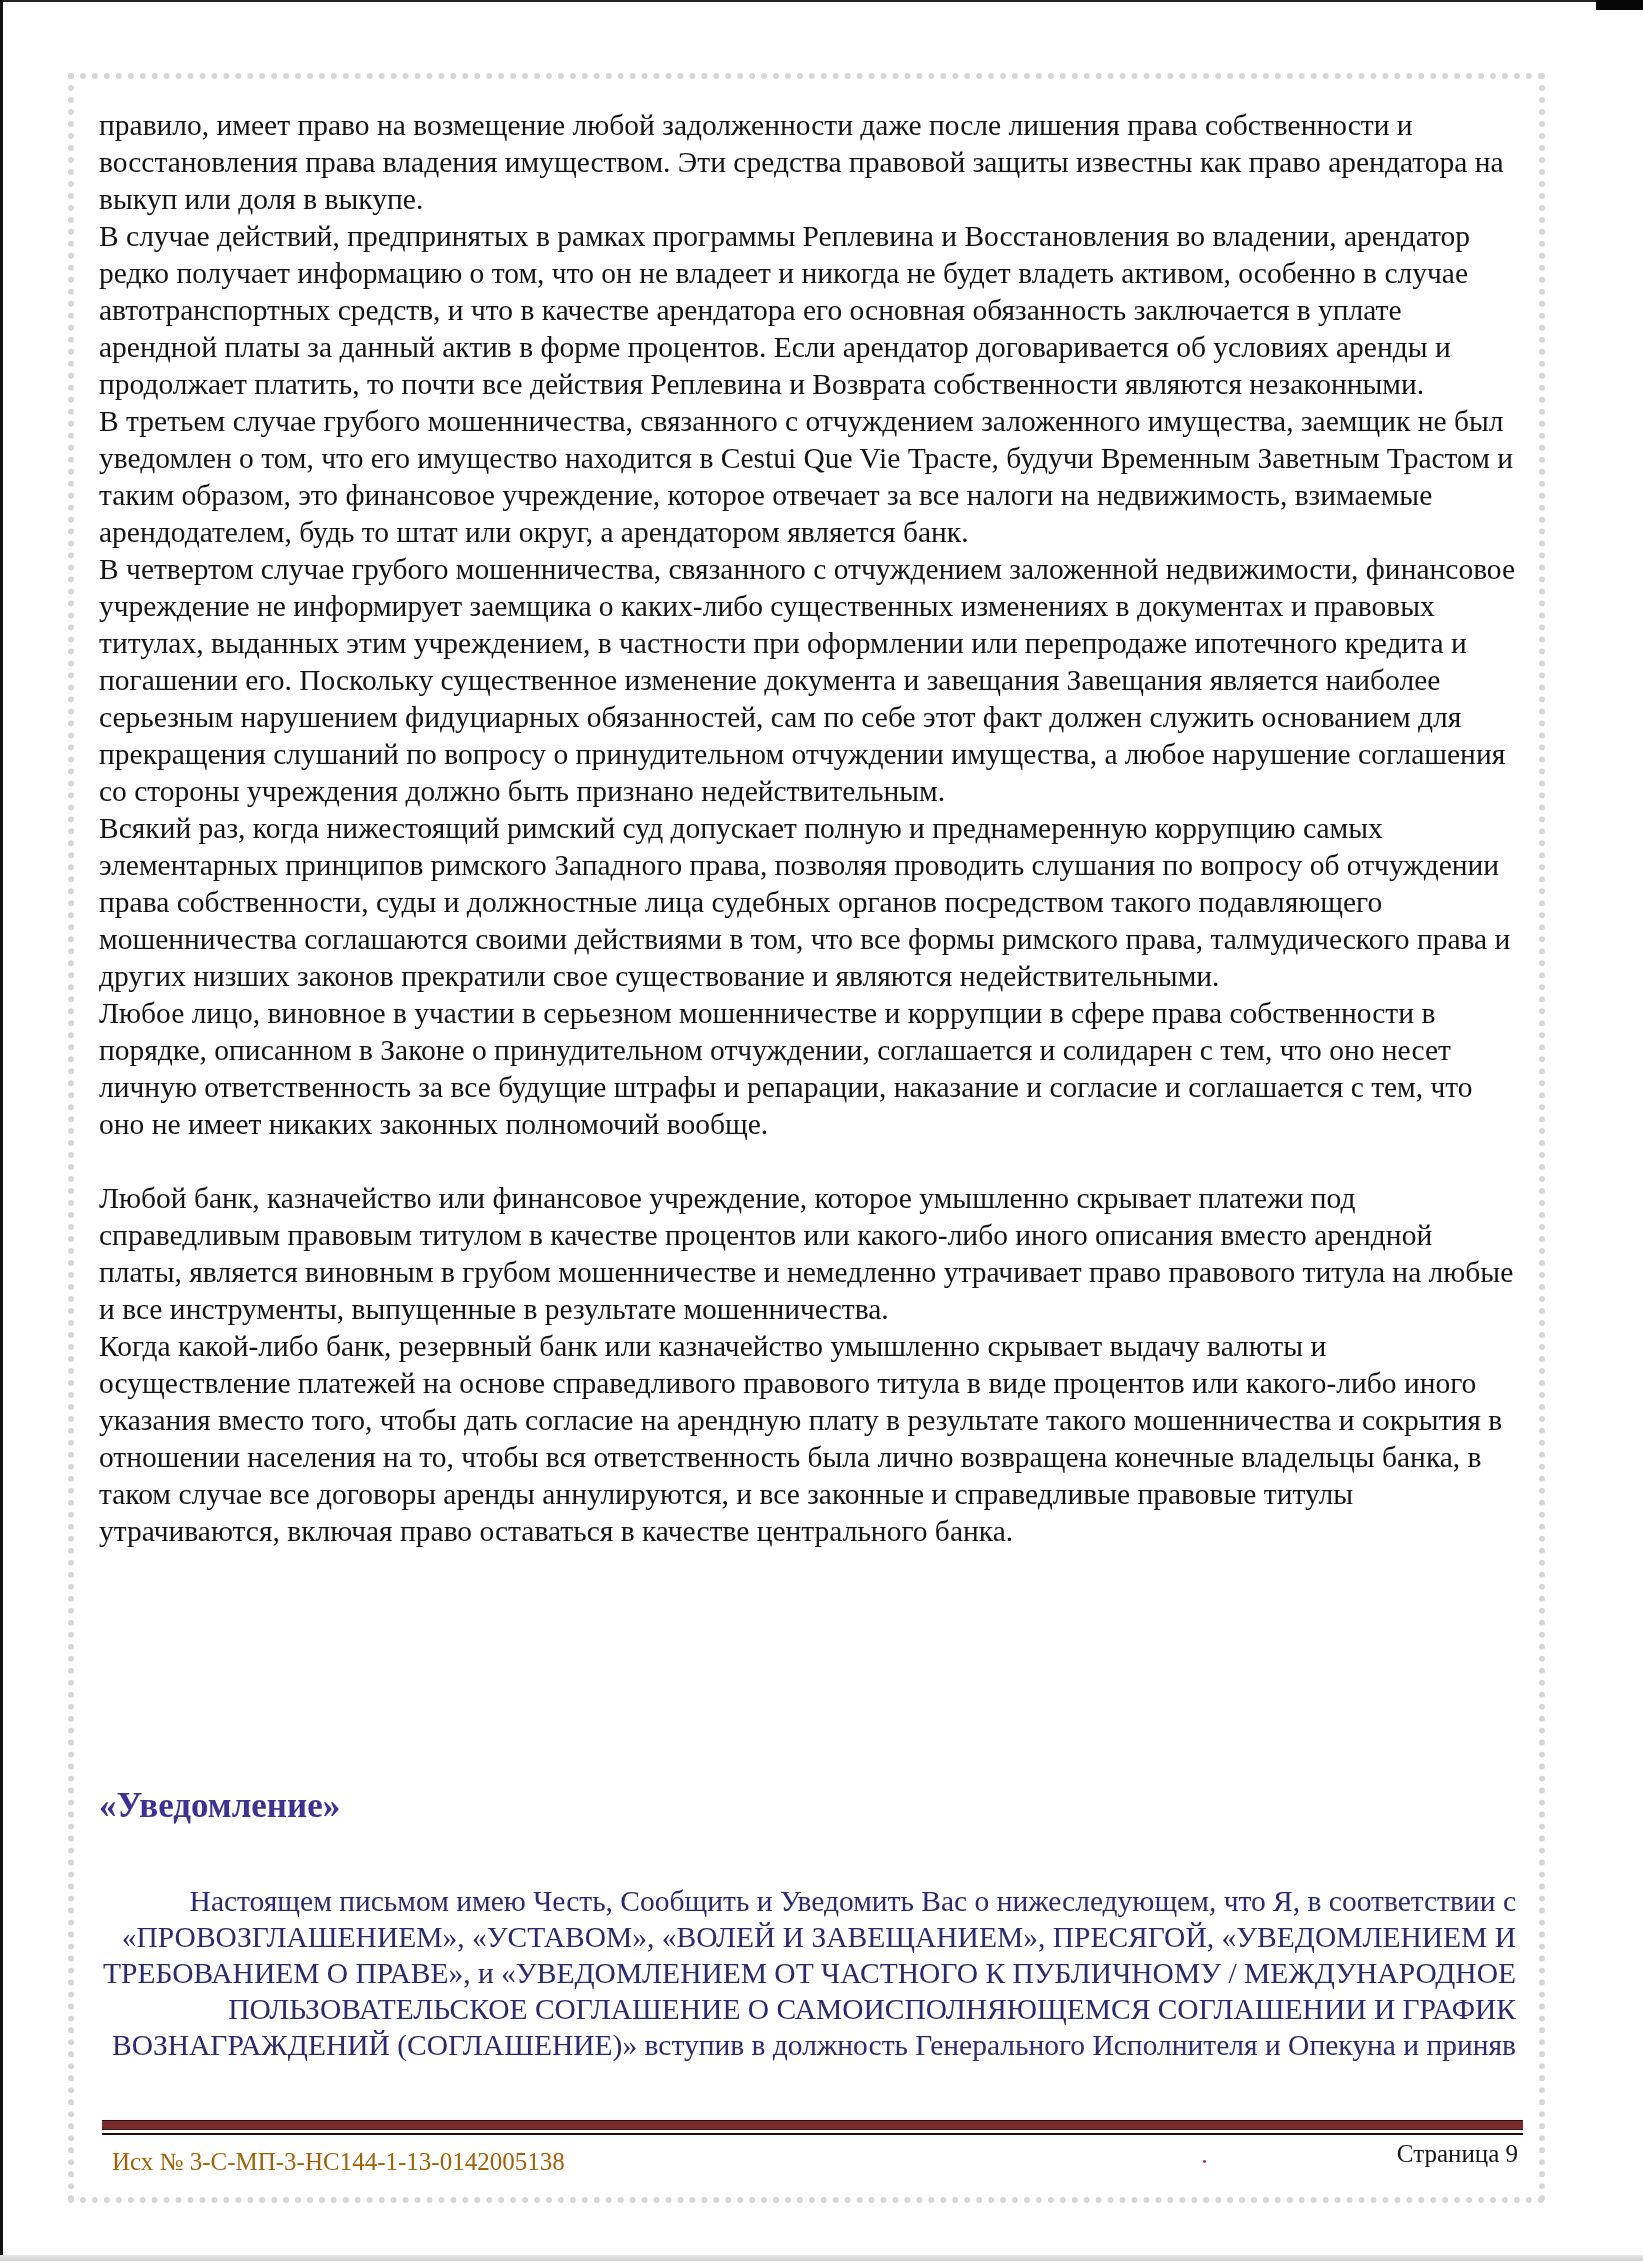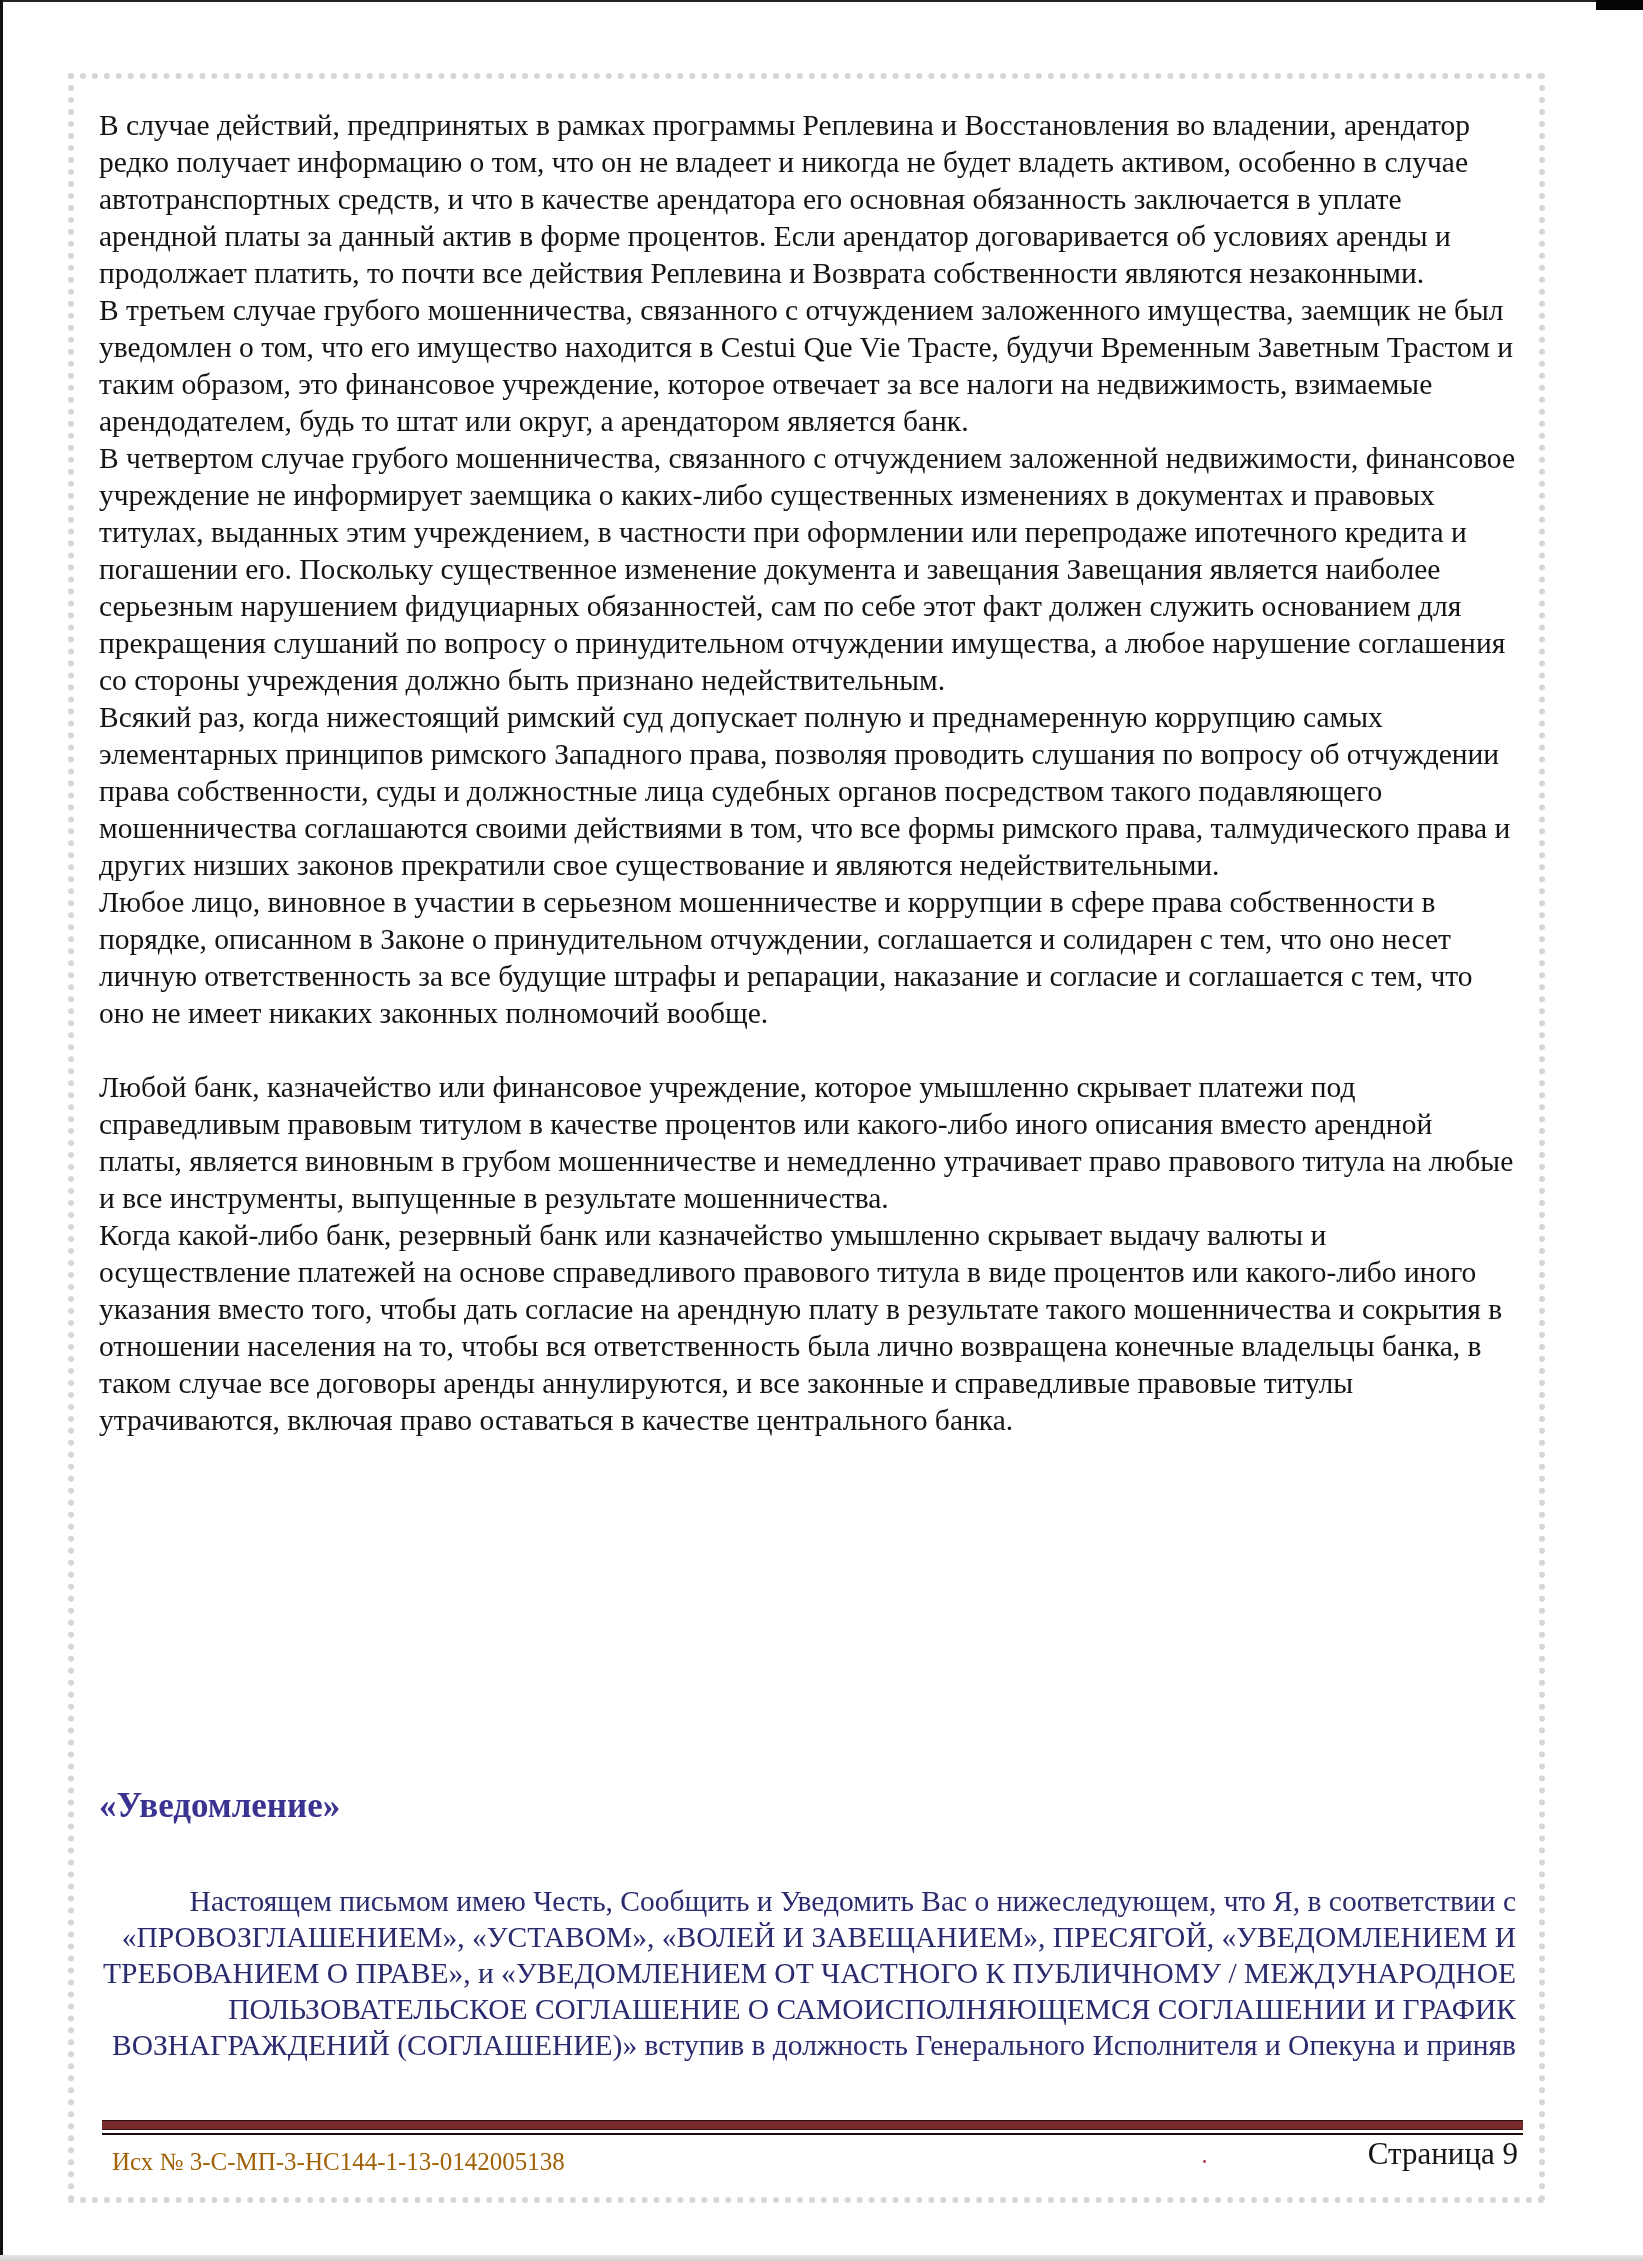--- a/index.html
+++ b/index.html
@@ -96,21 +96,21 @@
     left: 112px;
     top: 2147px;
     font-size: 25px;
     color: #a16207;
     line-height: 29px;
   }
   .footer-page {
     position: absolute;
     right: 126px;
     top: 2139px;
-    font-size: 31px;
+    font-size: 25px;
     color: #141414;
     line-height: 29px;
   }
   .footer-dot {
     position: absolute;
     left: 1203px; top: 2160px;
     width: 2.9px; height: 2.9px;
     background: #b5344c;
     border-radius: 50%;
   }
@@ -119,20 +119,21 @@
 <body>
 
 <div class="scan-edge-top"></div>
 <div class="scan-edge-left"></div>
 <div class="scan-corner-block"></div>
 <div class="scan-edge-bottom"></div>
 
 <div class="page-frame"></div>
 
 <div class="content">
+  <p>правило, имеет право на возмещение любой задолженности даже после лишения права собственности и восстановления права владения имуществом. Эти средства правовой защиты известны как право арендатора на выкуп или доля в выкупе.</p>
   <p>В случае действий, предпринятых в рамках программы Реплевина и Восстановления во владении, арендатор редко получает информацию о том, что он не владеет и никогда не будет владеть активом, особенно в случае автотранспортных средств, и что в качестве арендатора его основная обязанность заключается в уплате арендной платы за данный актив в форме процентов. Если арендатор договаривается об условиях аренды и продолжает платить, то почти все действия Реплевина и Возврата собственности являются незаконными.</p>
   <p>В третьем случае грубого мошенничества, связанного с отчуждением заложенного имущества, заемщик не был уведомлен о том, что его имущество находится в Cestui Que Vie Трасте, будучи Временным Заветным Трастом и таким образом, это финансовое учреждение, которое отвечает за все налоги на недвижимость, взимаемые арендодателем, будь то штат или округ, а арендатором является банк.</p>
   <p>В четвертом случае грубого мошенничества, связанного с отчуждением заложенной недвижимости, финансовое учреждение не информирует заемщика о каких-либо существенных изменениях в документах и правовых титулах, выданных этим учреждением, в частности при оформлении или перепродаже ипотечного кредита и погашении его. Поскольку существенное изменение документа и завещания Завещания является наиболее серьезным нарушением фидуциарных обязанностей, сам по себе этот факт должен служить основанием для прекращения слушаний по вопросу о принудительном отчуждении имущества, а любое нарушение соглашения со стороны учреждения должно быть признано недействительным.</p>
   <p>Всякий раз, когда нижестоящий римский суд допускает полную и преднамеренную коррупцию самых элементарных принципов римского Западного права, позволяя проводить слушания по вопросу об отчуждении права собственности, суды и должностные лица судебных органов посредством такого подавляющего мошенничества соглашаются своими действиями в том, что все формы римского права, талмудического права и других низших законов прекратили свое существование и являются недействительными.</p>
   <p>Любое лицо, виновное в участии в серьезном мошенничестве и коррупции в сфере права собственности в порядке, описанном в Законе о принудительном отчуждении, соглашается и солидарен с тем, что оно несет личную ответственность за все будущие штрафы и репарации, наказание и согласие и соглашается с тем, что оно не имеет никаких законных полномочий вообще.</p>
   <div class="gap"></div>
   <p>Любой банк, казначейство или финансовое учреждение, которое умышленно скрывает платежи под справедливым правовым титулом в качестве процентов или какого-либо иного описания вместо арендной платы, является виновным в грубом мошенничестве и немедленно утрачивает право правового титула на любые и все инструменты, выпущенные в результате мошенничества.</p>
   <p>Когда какой-либо банк, резервный банк или казначейство умышленно скрывает выдачу валюты и осуществление платежей на основе справедливого правового титула в виде процентов или какого-либо иного указания вместо того, чтобы дать согласие на арендную плату в результате такого мошенничества и сокрытия в отношении населения на то, чтобы вся ответственность была лично возвращена конечные владельцы банка, в таком случае все договоры аренды аннулируются, и все законные и справедливые правовые титулы утрачиваются, включая право оставаться в качестве центрального банка.</p>
 </div>
 

